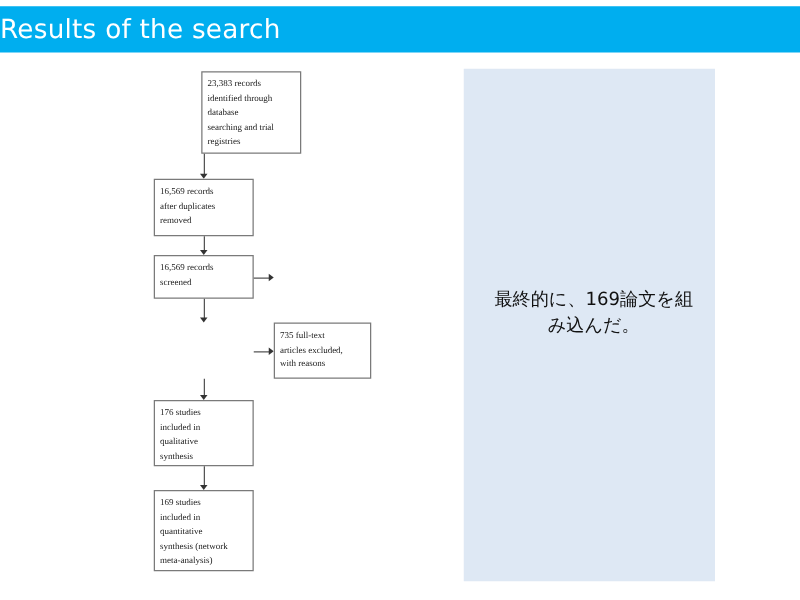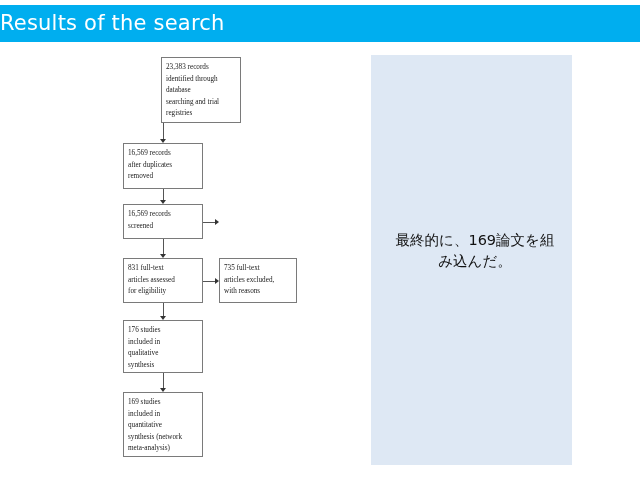--- a/index.html
+++ b/index.html
@@ -136,23 +136,20 @@
   <div class="flow-box" style="left:123px; top:204px; width:80px; height:35px;">16,569 records
 screened</div>
 
   <div class="connector-h" style="left:203px; top:222px; width:13px;"></div>
   <div class="arrow-right" style="left:215px; top:219px;"></div>
 
 
   <div class="connector-v" style="left:163px; top:239px; height:17px;"></div>
   <div class="arrow-down" style="left:160px; top:254px;"></div>
 
-  <div class="flow-box" style="left:123px; top:258px; width:80px; height:45px;">831 full-text
-articles assessed
-for eligibility</div>
 
   <div class="connector-h" style="left:203px; top:281px; width:13px;"></div>
   <div class="arrow-right" style="left:215px; top:278px;"></div>
 
   <div class="flow-box" style="left:219px; top:258px; width:78px; height:45px;">735 full-text
 articles excluded,
 with reasons</div>
 
   <div class="connector-v" style="left:163px; top:303px; height:15px;"></div>
   <div class="arrow-down" style="left:160px; top:316px;"></div>

